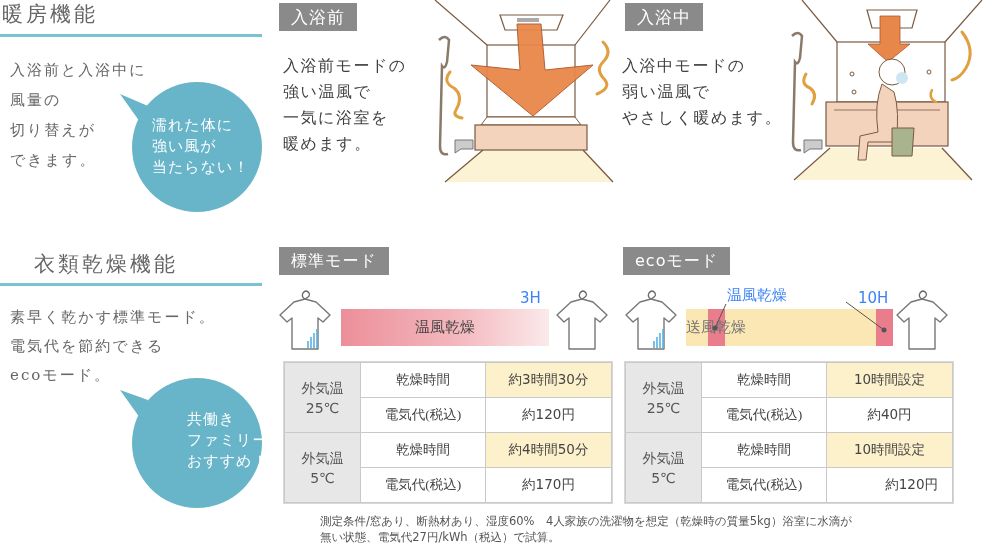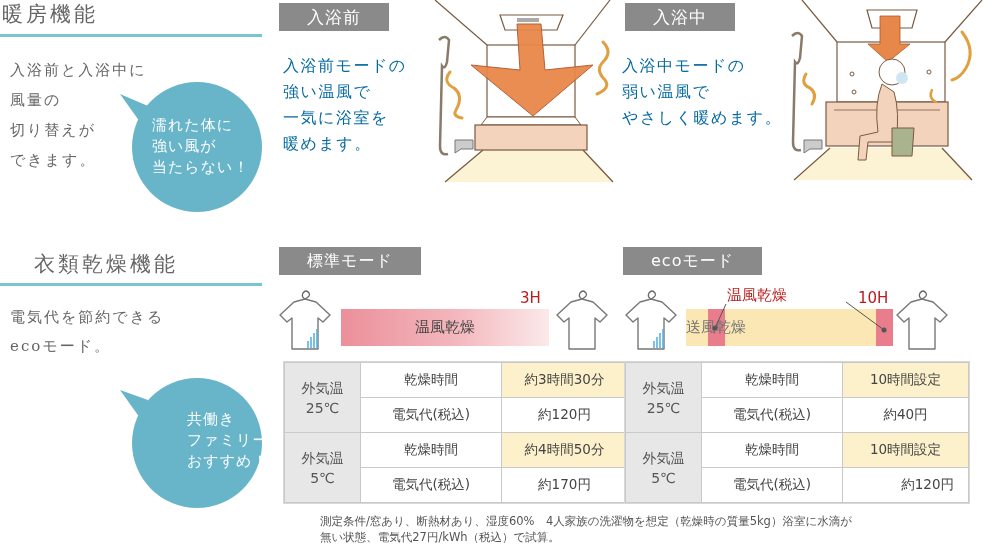--- a/index.html
+++ b/index.html
@@ -14,42 +14,42 @@
 
   .desc { position: absolute; left: 10px; font-size: 15px; line-height: 30px; letter-spacing: 2px; color: #666666; font-family: "DejaVu Serif", serif; }
   .desc span { display: block; white-space: nowrap; }
 
   
   .bubble { position: absolute; width: 130px; height: 130px; border-radius: 50%; background: #68b5c9; }
   .bubble-text { position: absolute; color: #ffffff; font-size: 15px; line-height: 21px; letter-spacing: 1px; font-family: "DejaVu Serif", serif; }
   .bubble-text span { display: block; white-space: nowrap; }
 
   
-  .tag { position: absolute; height: 28px; background: #8a8a8a; color: #ffffff; font-family: "DejaVu Sans", sans-serif; font-size: 17px; line-height: 28px; padding: 0 28px; letter-spacing: 1px; white-space: nowrap; }
-
-  .mode-desc { position: absolute; font-size: 16px; line-height: 26px; letter-spacing: 1.5px; color: #0369a1; font-family: "DejaVu Serif", serif; }
+  .tag { position: absolute; height: 28px; background: #8a8a8a; color: #ffffff; font-family: "DejaVu Sans", sans-serif; font-size: 17px; line-height: 28px; padding: 0 12px; letter-spacing: 1px; white-space: nowrap; }
+
+  .mode-desc { position: absolute; font-size: 16px; line-height: 26px; letter-spacing: 1.5px; color: #404040; font-family: "DejaVu Serif", serif; }
   .mode-desc span { display: block; white-space: nowrap; }
 
   .illus { position: absolute; }
 
   
-  .bar-label { position: absolute; font-family: "DejaVu Sans", sans-serif; font-size: 15px; color: #b91c1c; white-space: nowrap; }
+  .bar-label { position: absolute; font-family: "DejaVu Sans", sans-serif; font-size: 15px; color: #3b82f6; white-space: nowrap; }
   .std-bar { position: absolute; left: 341px; top: 309px; width: 208px; height: 37px; background: linear-gradient(to right, #ec8f9a 0%, #f3b7bd 55%, #fbe9ea 100%); }
   .std-bar-text { position: absolute; left: 0; right: 0; top: 0; line-height: 37px; text-align: center; font-family: "DejaVu Sans", sans-serif; font-size: 15px; color: #444444; }
 
   .eco-bar { position: absolute; left: 686px; top: 309px; width: 207px; height: 37px; background: #fbe7b4; }
   .eco-seg { position: absolute; top: 0; height: 37px; width: 17px; background: #e97d8b; }
   .eco-bar-text { position: absolute; left: 0; right: 0; top: 0; line-height: 37px; text-align: left; font-family: "DejaVu Sans", sans-serif; font-size: 15px; color: #737373; }
 
   
   .tbl { position: absolute; border-collapse: collapse; font-family: "DejaVu Sans", sans-serif; font-size: 13.5px; color: #444444; }
   .tbl td { border: 1px solid #c9c9c9; text-align: center; height: 35px; padding: 0; white-space: nowrap; }
   .tbl td.temp { background: #e7e7e7; width: 76px; line-height: 20px; font-size: 14px; color: #555555; }
   .tbl td.temp span { display: block; }
-  .tbl td.lbl { width: 141px; background: #ffffff; }
+  .tbl td.lbl { width: 125px; background: #ffffff; font-family: Liberation Serif, serif; }
   .tbl td.val { width: 126px; background: #ffffff; }
   .tbl td.hl { background: #fdf1cc; }
   .tbl { border: 1px solid #84cc16; outline: 1px solid #d8d8d8; }
 
   .note { position: absolute; left: 284px; top: 513px; font-family: "DejaVu Sans", sans-serif; font-size: 11.5px; line-height: 16px; color: #555555; margin-left: 36px; }
   .note span { display: block; white-space: nowrap; }
 </style>
 </head>
 <body>
 
@@ -145,20 +145,21 @@
 
   <path d="M24,74 q-6,10 4,14 q8,6 2,16" fill="none" stroke="#e0a040" stroke-width="3" stroke-linecap="round"></path>
   <path d="M180,32 q14,18 4,36 q-6,10 -14,12" fill="none" stroke="#e0a040" stroke-width="3" stroke-linecap="round"></path>
   <path d="M150,90 q-4,8 4,12" fill="none" stroke="#e0a040" stroke-width="2.5" stroke-linecap="round"></path>
 </svg>
 
 <div class="sec-title" style="top:250px;margin-left:32px;">衣類乾燥機能</div>
 <div class="sec-rule" style="top:283px;"></div>
 
 <div class="desc" style="top:303px; line-height:29px;">
+  <span>素早く乾かす標準モード。</span>
   <span>電気代を節約できる</span>
   <span>ecoモード。</span>
 </div>
 
 <svg class="abs" style="left:118px; top:388px;" width="30" height="30">
   <polygon points="2,2 30,12 22,30" fill="#68b5c9"></polygon>
 </svg>
 <div class="bubble" style="left:132px; top:378px;"></div>
 <div class="bubble-text" style="left:152px; top:409px;margin-left:35px;">
   <span>共働き</span>

